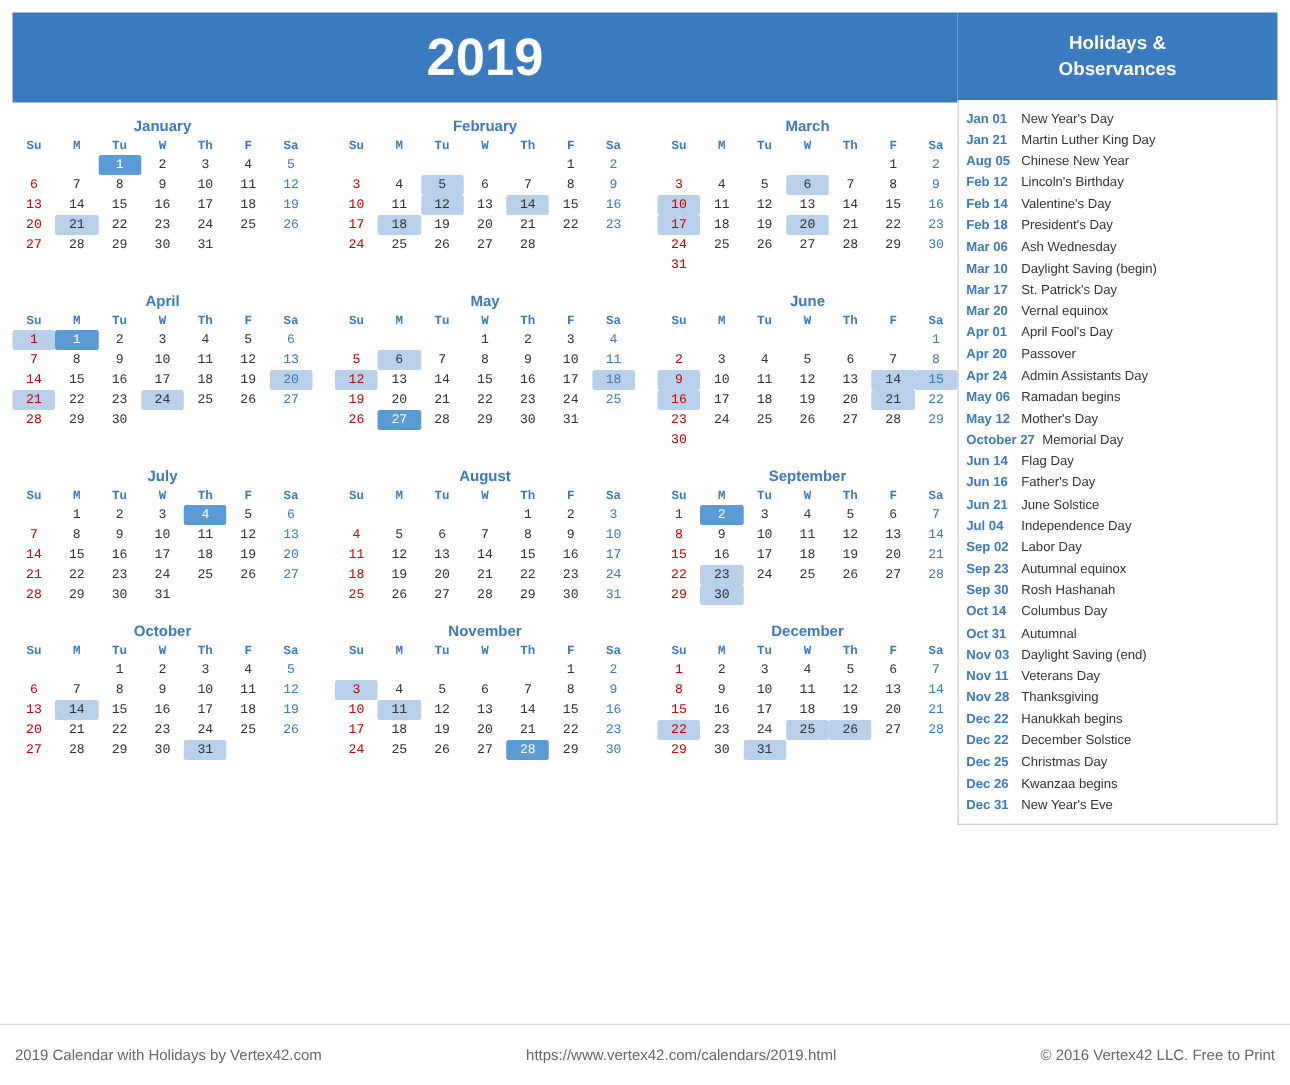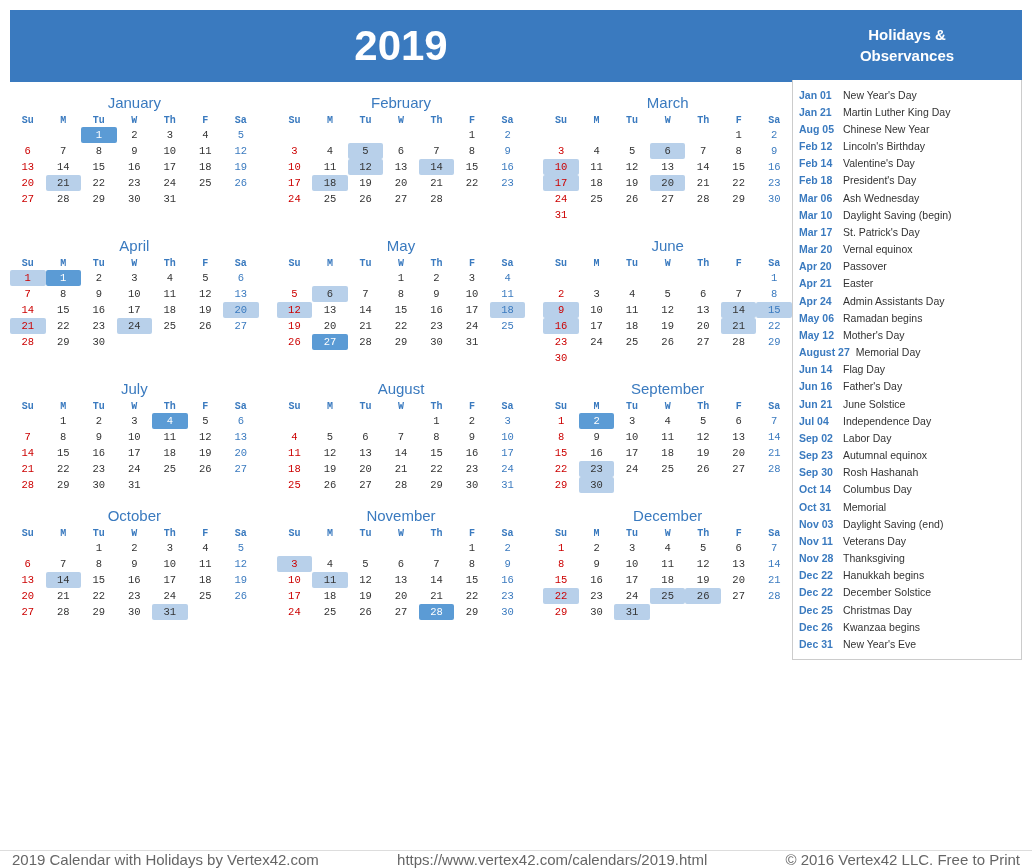--- a/index.html
+++ b/index.html
@@ -31,23 +31,23 @@
     .months-grid {
       display: grid;
       grid-template-columns: repeat(3, 1fr);
       gap: 14px 18px;
     }
     .month-block {
       font-size: 11px;
     }
     .month-name {
       text-align: center;
-      font-weight: normal;
+      font-weight: bold;
       color: #3a7abf;
-      font-size: 15px;
+      font-size: 12px;
       margin-bottom: 3px;
     }
     .month-table {
       width: 100%;
       border-collapse: collapse;
       font-family: Liberation Mono, monospace;
     }
     .month-table th {
       text-align: center;
       color: #3a7abf;
@@ -69,21 +69,21 @@
       background: #b8d0ea;
       border-radius: 2px;
     }
     .month-table td.dark-highlight {
       background: #5b9bd5;
       color: white;
       border-radius: 2px;
     }
     
     .holidays-panel {
-      width: 230px;
+      width: 256px;
       flex-shrink: 0;
     }
     .holidays-header {
       background: #3a7abf;
       color: white;
       text-align: center;
       font-size: 15px;
       font-weight: bold;
       padding: 14px 8px;
       line-height: 1.4;
@@ -105,22 +105,22 @@
       font-weight: bold;
       min-width: 38px;
       flex-shrink: 0;
     }
     .holiday-name {
       color: #333;
     }
     .footer {
       display: flex;
       justify-content: space-between;
-      padding: 0 12px;
-      font-size: 15px;
+      padding: 17px 12px;
+      font-size: 12px;
       color: #666;
       border-top: 1px solid #ddd;
       margin-top: 4px;
     }
   </style>
 </head>
 <body>
 
 <div class="main-container">
   <div class="calendar-section">
@@ -931,41 +931,41 @@
         </div>
         <div class="holiday-item">
           <span class="holiday-date">Mar 17</span>
           <span class="holiday-name">St. Patrick's Day</span>
         </div>
         <div class="holiday-item">
           <span class="holiday-date">Mar 20</span>
           <span class="holiday-name">Vernal equinox</span>
         </div>
         <div class="holiday-item">
+          <span class="holiday-date">Apr 01</span>
+          <span class="holiday-name">April Fool's Day</span>
+        </div>
+        <div class="holiday-item">
           <span class="holiday-date">Apr 20</span>
           <span class="holiday-name">Passover</span>
         </div>
         <div class="holiday-item">
-          <span class="holiday-date">Apr 21</span>
-          <span class="holiday-name">Easter</span>
-        </div>
-        <div class="holiday-item">
           <span class="holiday-date">Apr 24</span>
           <span class="holiday-name">Admin Assistants Day</span>
         </div>
         <div class="holiday-item">
           <span class="holiday-date">May 06</span>
           <span class="holiday-name">Ramadan begins</span>
         </div>
         <div class="holiday-item">
           <span class="holiday-date">May 12</span>
           <span class="holiday-name">Mother's Day</span>
         </div>
         <div class="holiday-item">
-          <span class="holiday-date">August 27</span>
+          <span class="holiday-date">October 27</span>
           <span class="holiday-name">Memorial Day</span>
         </div>
         <div class="holiday-item">
           <span class="holiday-date">Jun 14</span>
           <span class="holiday-name">Flag Day</span>
         </div>
         <div class="holiday-item">
           <span class="holiday-date">Jun 16</span>
           <span class="holiday-name">Father's Day</span>
         </div>
@@ -988,21 +988,21 @@
         <div class="holiday-item">
           <span class="holiday-date">Sep 30</span>
           <span class="holiday-name">Rosh Hashanah</span>
         </div>
         <div class="holiday-item">
           <span class="holiday-date">Oct 14</span>
           <span class="holiday-name">Columbus Day</span>
         </div>
         <div class="holiday-item">
           <span class="holiday-date">Oct 31</span>
-          <span class="holiday-name">Memorial</span>
+          <span class="holiday-name">Autumnal</span>
         </div>
         <div class="holiday-item">
           <span class="holiday-date">Nov 03</span>
           <span class="holiday-name">Daylight Saving (end)</span>
         </div>
         <div class="holiday-item">
           <span class="holiday-date">Nov 11</span>
           <span class="holiday-name">Veterans Day</span>
         </div>
         <div class="holiday-item">

